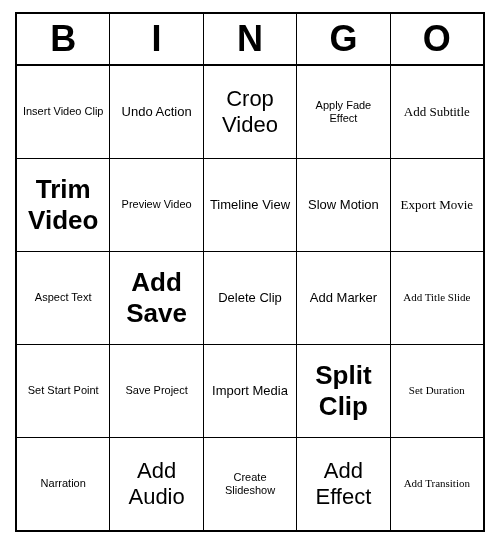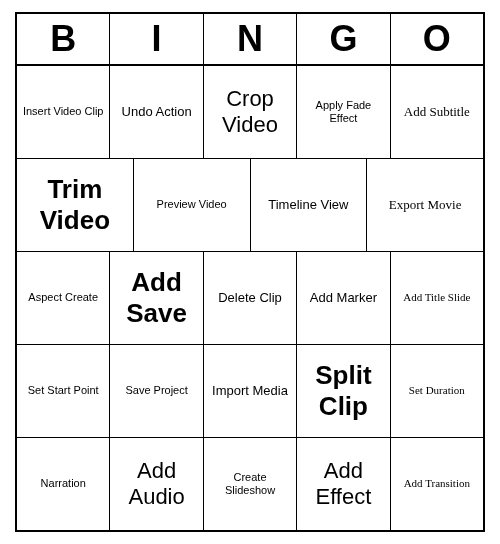--- a/index.html
+++ b/index.html
@@ -136,26 +136,29 @@
         <div class="bingo-cell">
           <span class="font-xlarge">Trim Video</span>
         </div>
         <div class="bingo-cell">
           <span class="font-small">Preview Video</span>
         </div>
         <div class="bingo-cell">
           <span class="font-medium">Timeline View</span>
         </div>
         <div class="bingo-cell">
+          <span class="font-medium">Slow Motion</span>
+        </div>
+        <div class="bingo-cell">
           <span class="font-medium">Export Movie</span>
         </div>
       </div>
       <div class="bingo-row">
         <div class="bingo-cell">
-          <span class="font-small">Aspect Create</span>
+          <span class="font-small">Aspect Text</span>
         </div>
         <div class="bingo-cell">
           <span class="font-xlarge">Add Save</span>
         </div>
         <div class="bingo-cell">
           <span class="font-medium">Delete Clip</span>
         </div>
         <div class="bingo-cell">
           <span class="font-medium">Add Marker</span>
         </div>

